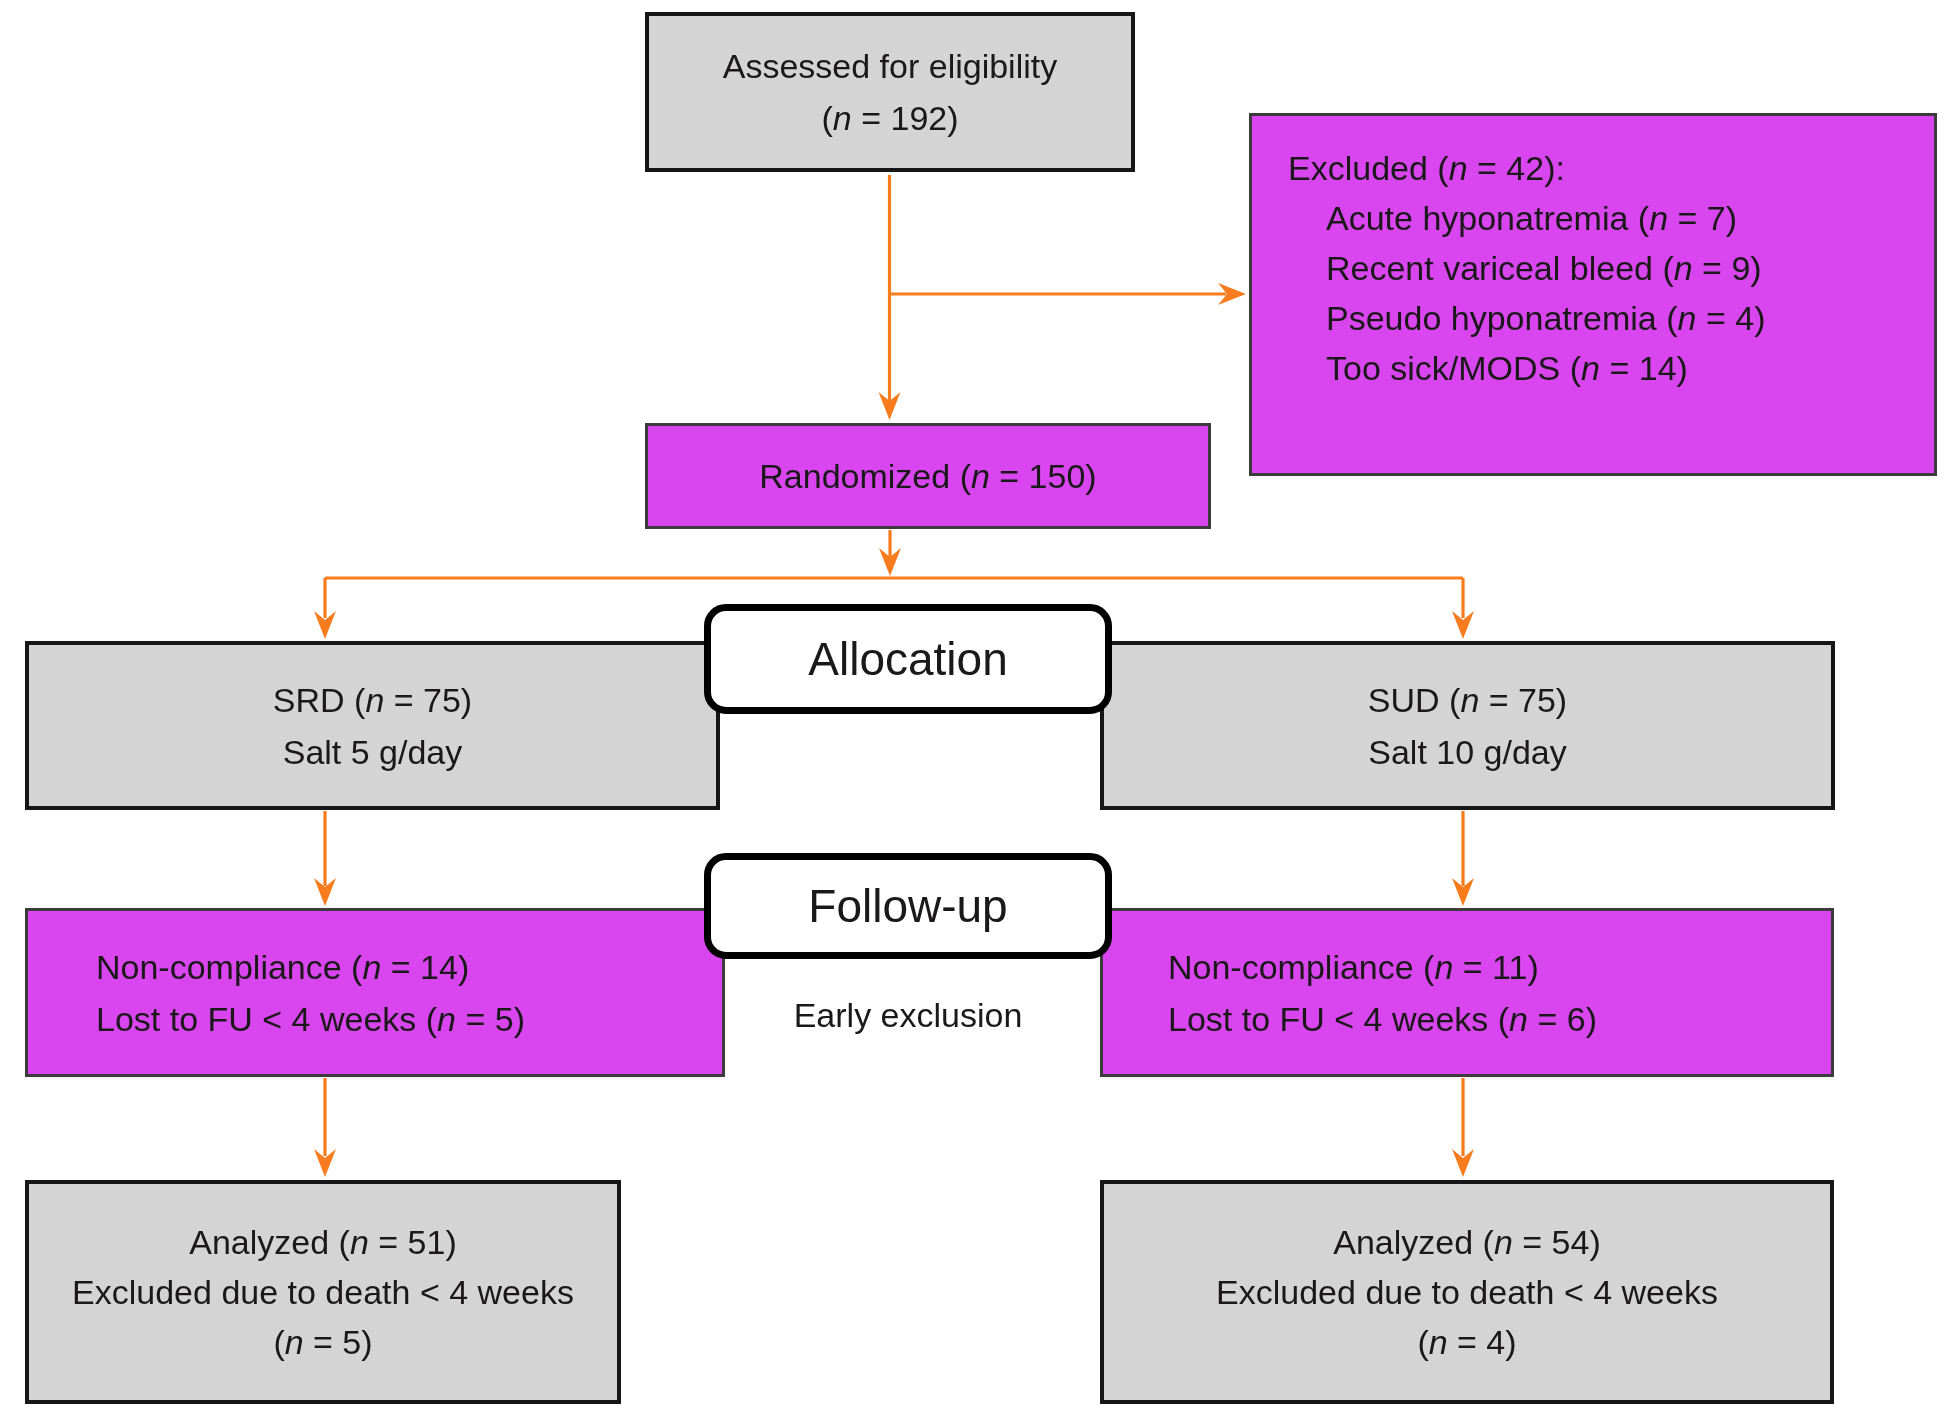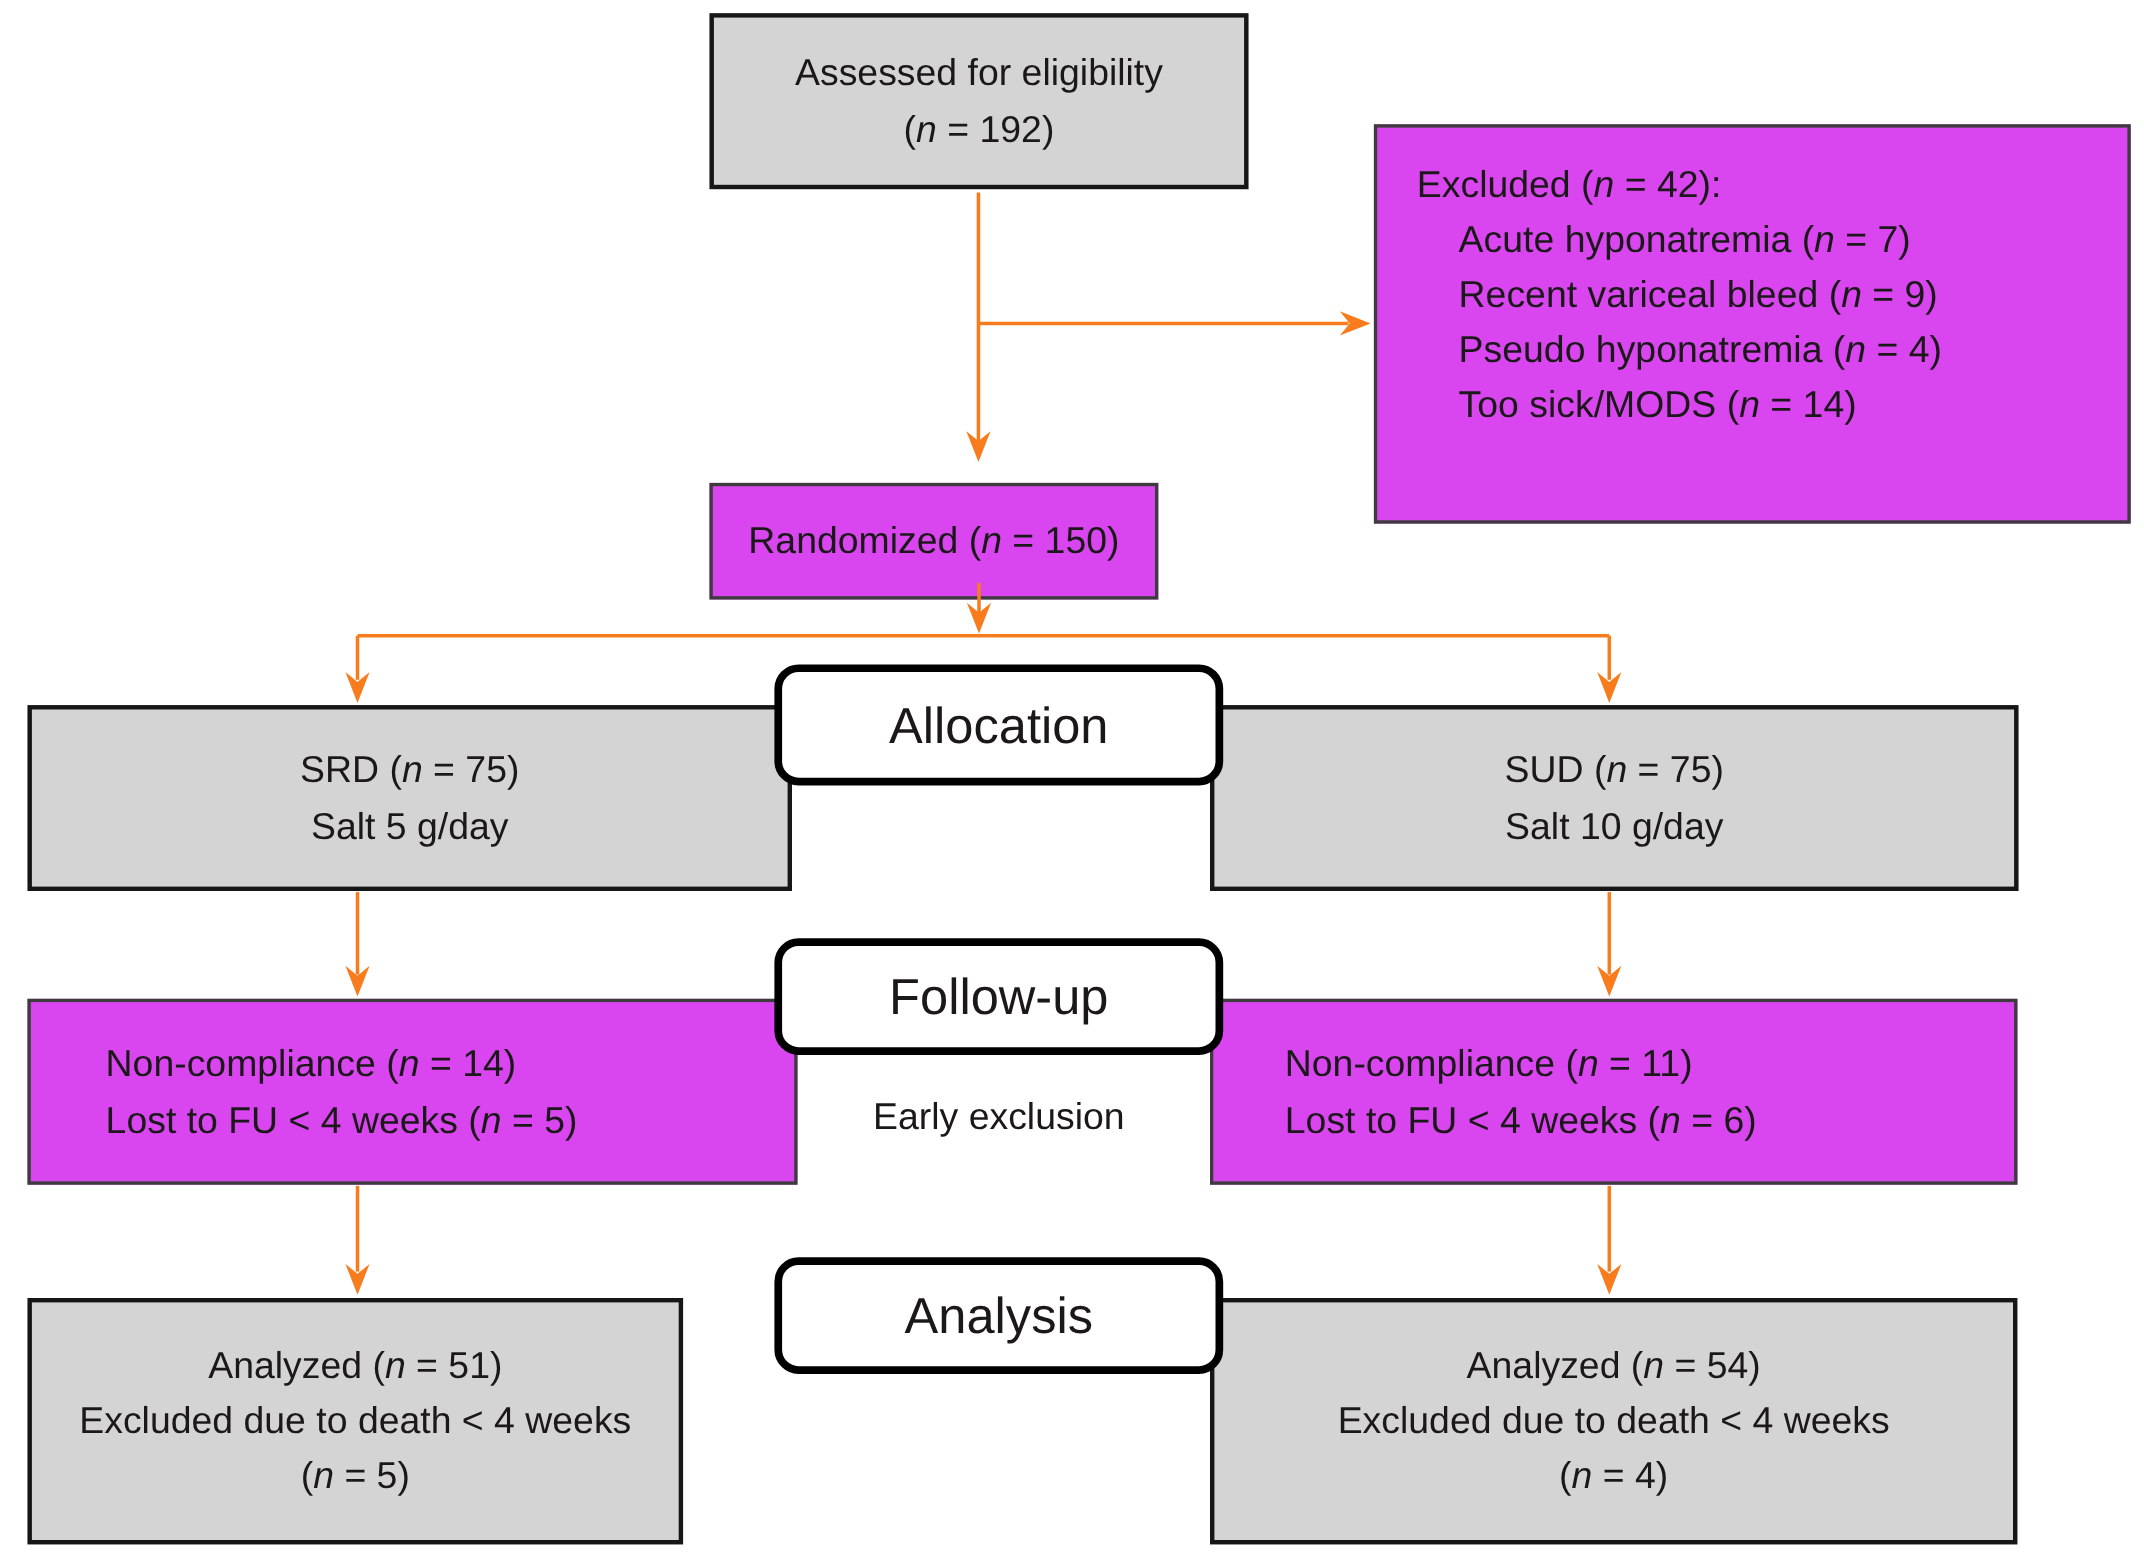--- a/index.html
+++ b/index.html
@@ -123,21 +123,21 @@
   </div>
 
   <div class="box white excluded-box" style="left:1249px; top:113px; width:688px; height:363px;">
     <div>Excluded (<i>n</i> = 42):</div>
     <div class="indent">Acute hyponatremia (<i>n</i> = 7)</div>
     <div class="indent">Recent variceal bleed (<i>n</i> = 9)</div>
     <div class="indent">Pseudo hyponatremia (<i>n</i> = 4)</div>
     <div class="indent">Too sick/MODS (<i>n</i> = 14)</div>
   </div>
 
-  <div class="box white" style="left:645px; top:423px; width:408px; height:106px;margin-top:16px;">
+  <div class="box white" style="left:645px; top:423px; width:566px; height:106px;">
     <div>Randomized (<i>n</i> = 150)</div>
   </div>
 
   <div class="box gray" style="left:25px; top:641px; width:695px; height:169px;">
     <div>SRD (<i>n</i> = 75)</div>
     <div>Salt 5 g/day</div>
   </div>
 
   <div class="box gray" style="left:1100px; top:641px; width:735px; height:169px;">
     <div>SUD (<i>n</i> = 75)</div>
@@ -169,17 +169,14 @@
     <div>Excluded due to death &lt; 4 weeks</div>
     <div>(<i>n</i> = 5)</div>
   </div>
 
   <div class="box gray an3" style="left:1100px; top:1180px; width:734px; height:224px;">
     <div>Analyzed (<i>n</i> = 54)</div>
     <div>Excluded due to death &lt; 4 weeks</div>
     <div>(<i>n</i> = 4)</div>
   </div>
 
-  <div class="stage" style="left:704px; top:1143px; width:408px; height:106px;">
-    <div>Analysis</div>
-  </div>
 
 </div>
 
 </body></html>

